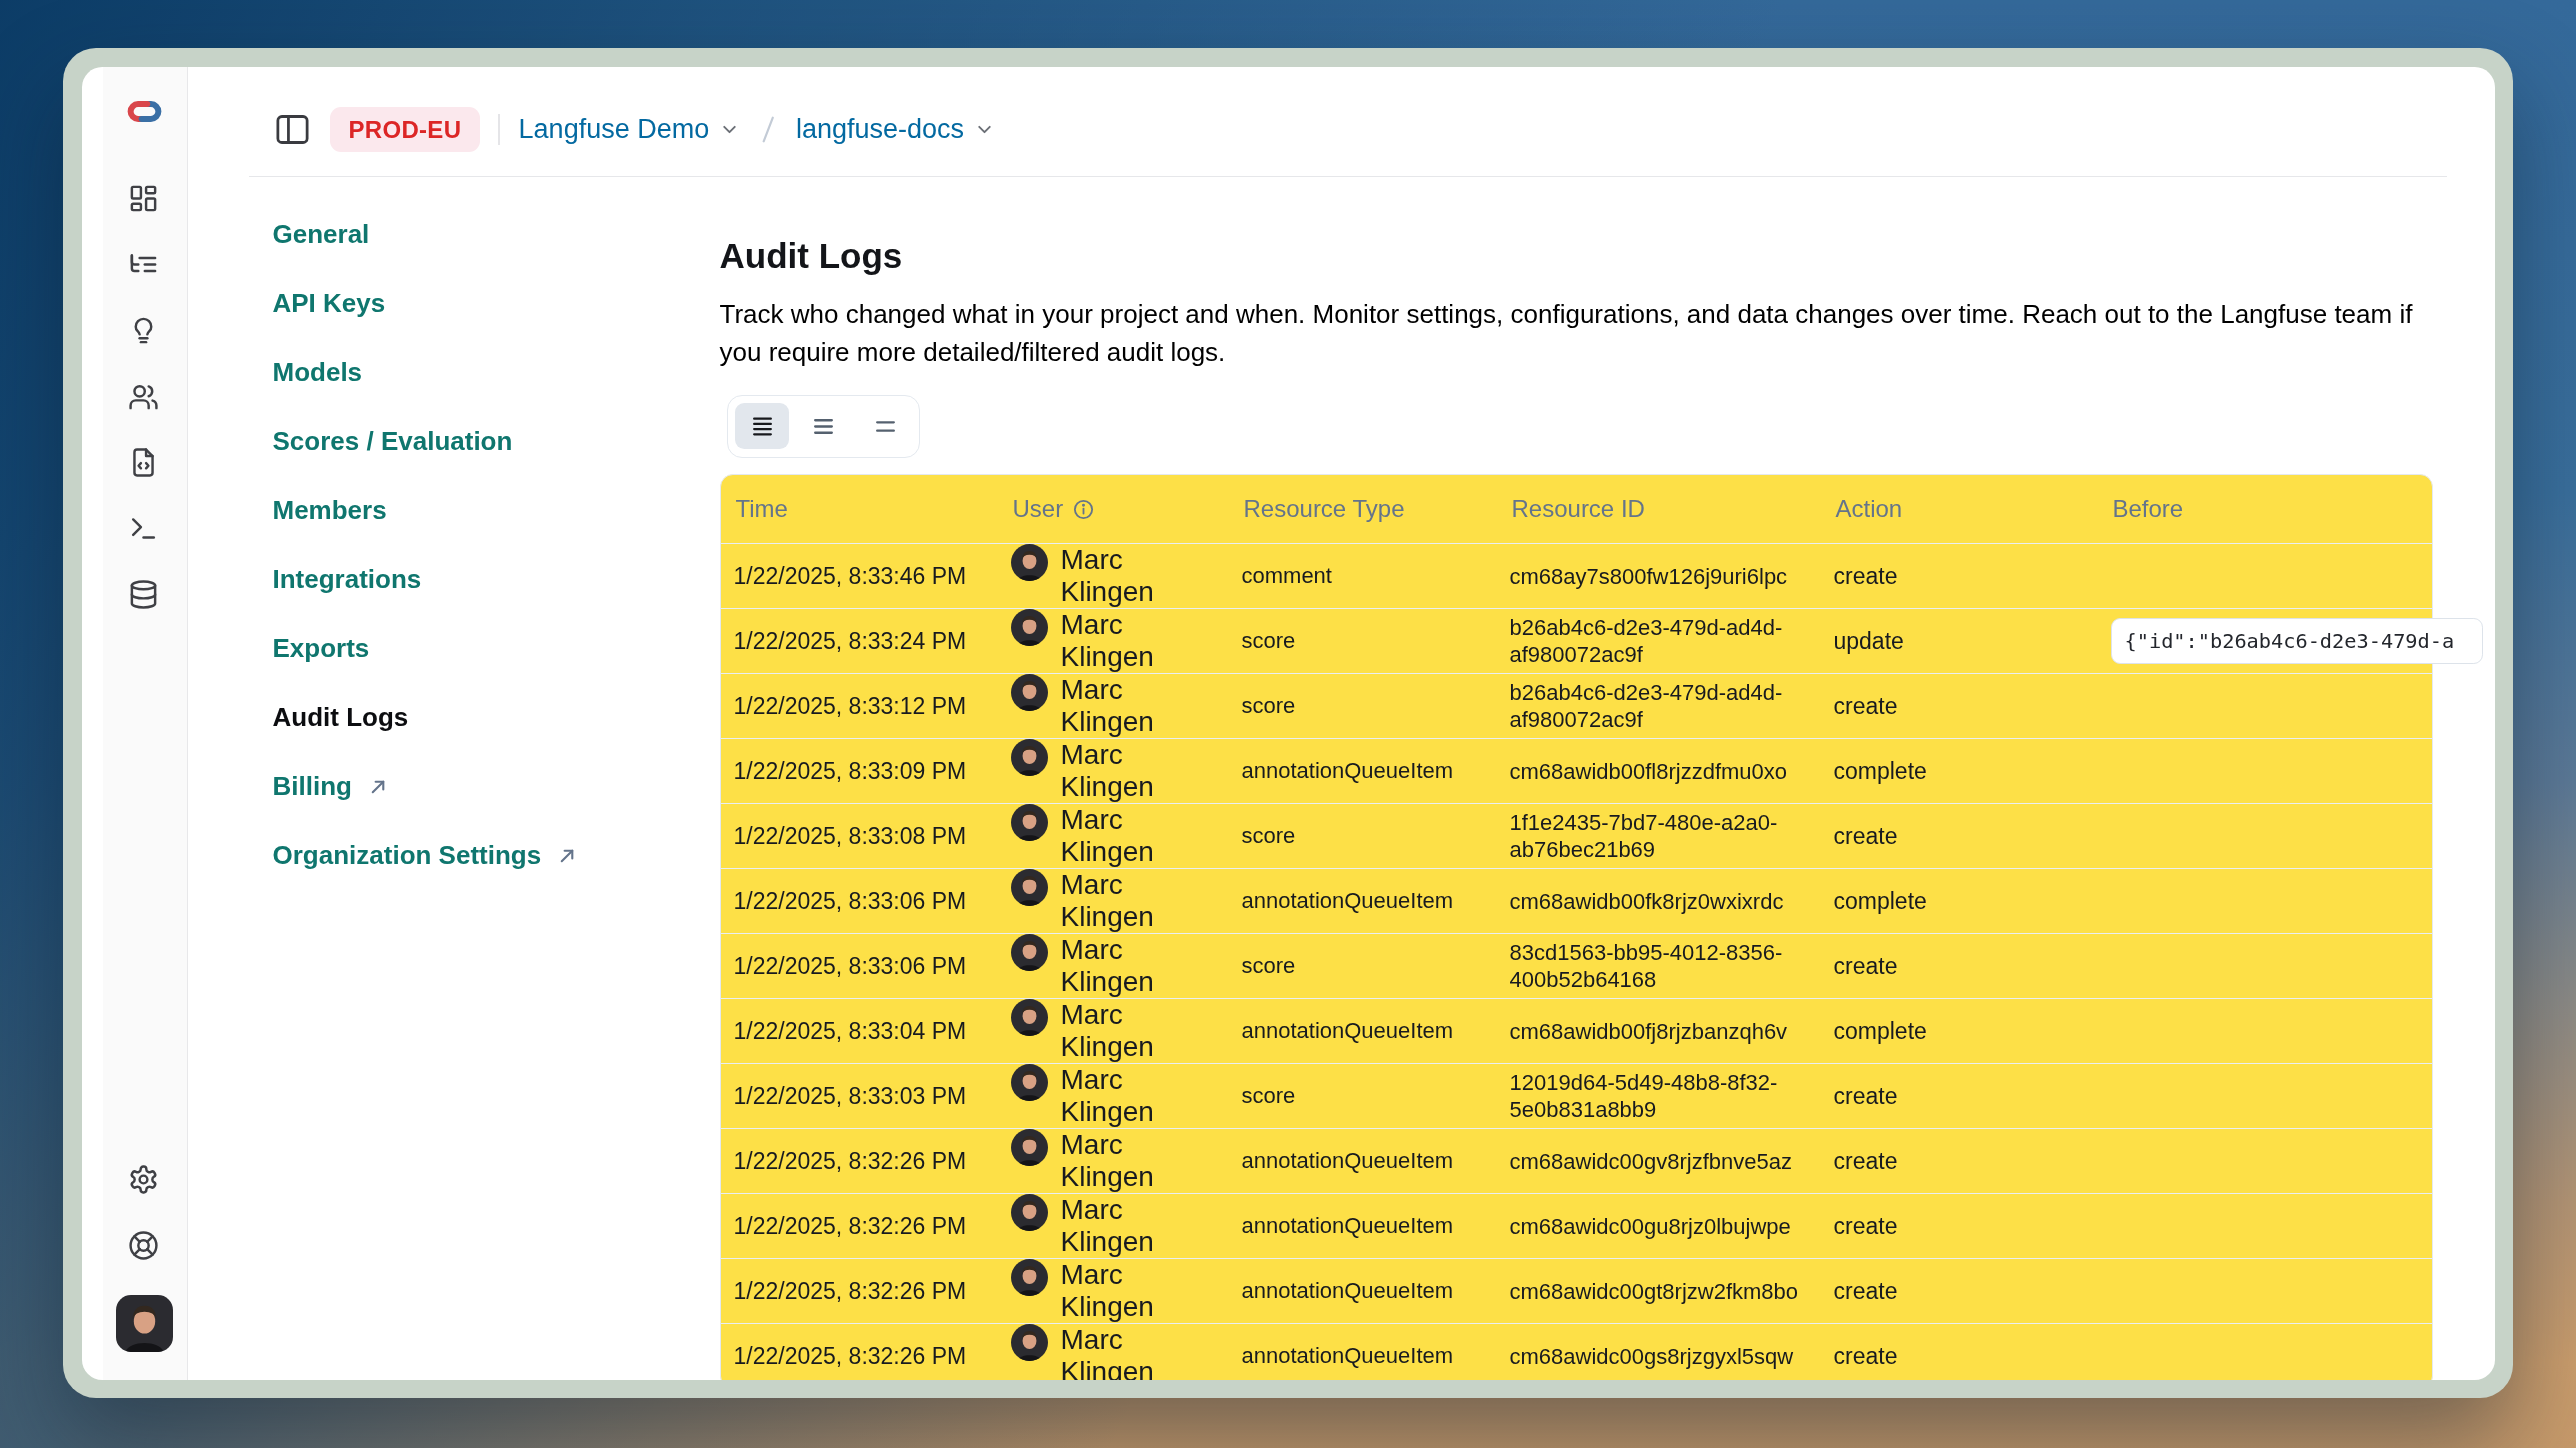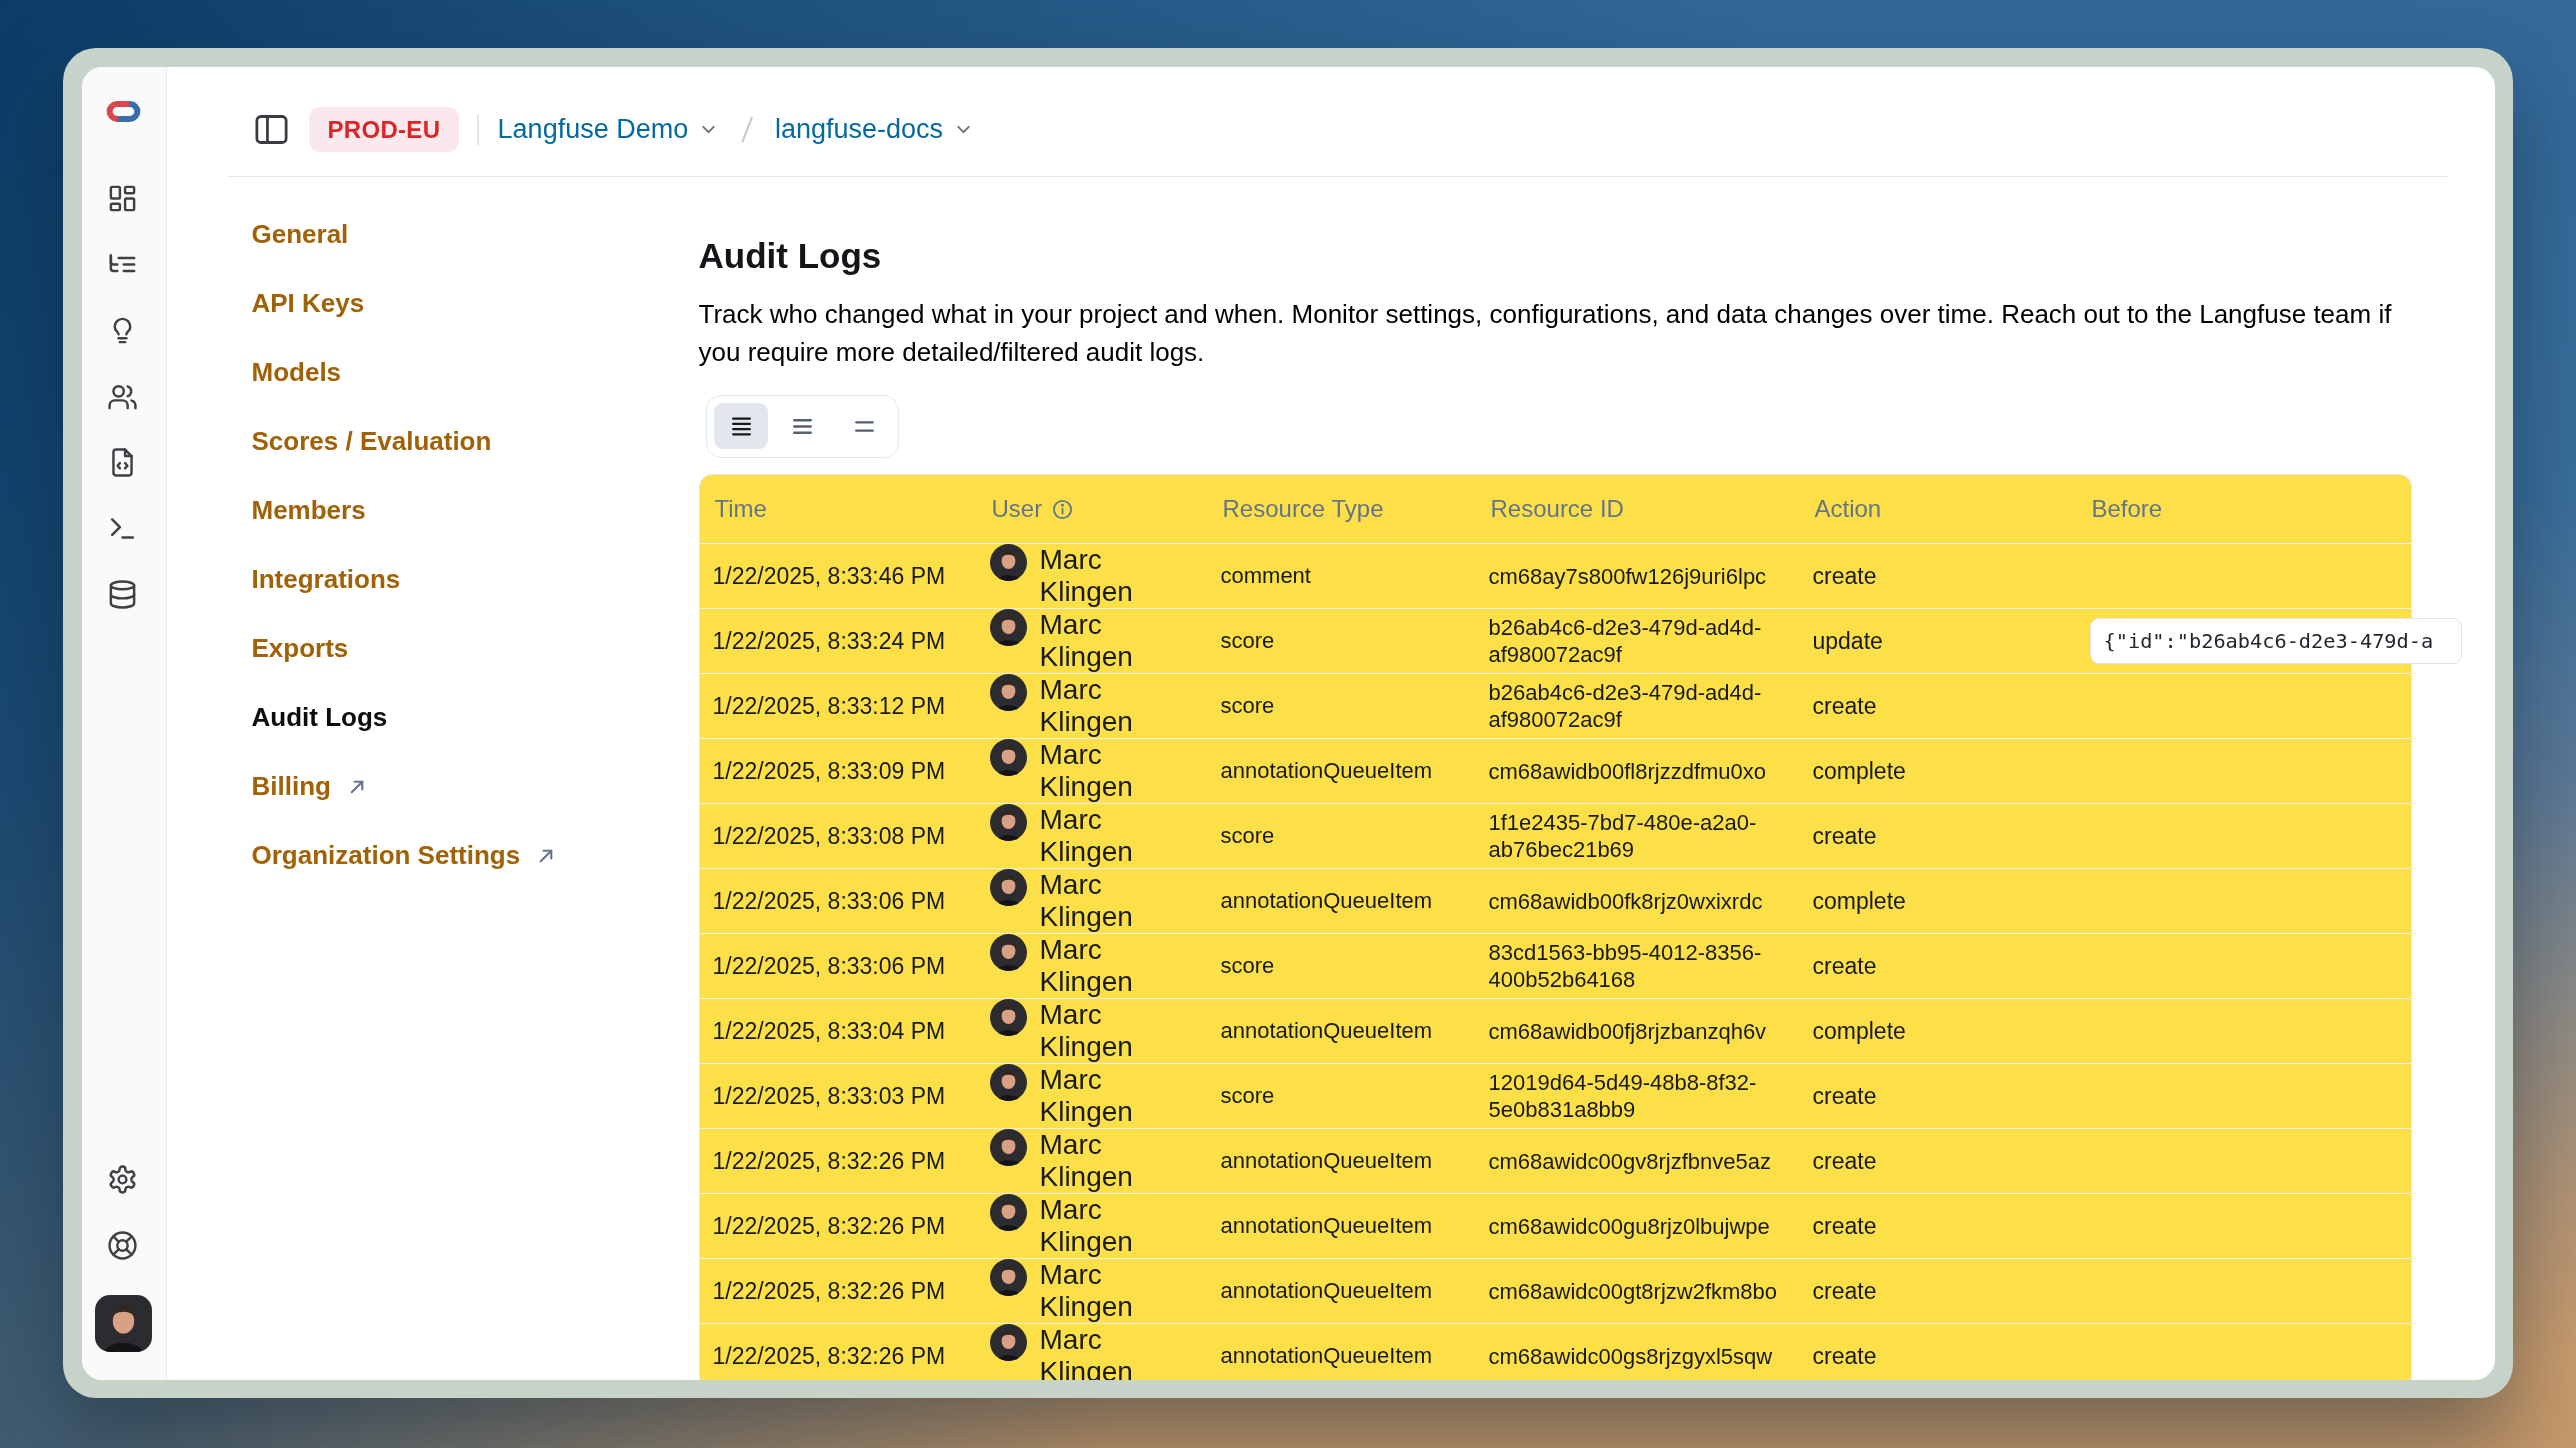--- a/index.html
+++ b/index.html
@@ -13,21 +13,21 @@
       linear-gradient(180deg, #34699a 0%, #3a6f9c 34%, #5d7a97 54%, #8d8b86 69%, #b59574 83%, #cb9d6c 94%, #c79a6a 100%);
   }
 
   .window{
     position:absolute; left:63px; top:48px; width:2450px; height:1350px;
     background:#c7d3c8; border-radius:33px; padding:18.5px;
     box-shadow:0 42px 92px rgba(8,28,48,.45);
   }
   .win-inner{
     width:100%; height:100%; background:#ffffff; border-radius:20.3px;
-    overflow:hidden; display:flex;
+    overflow:hidden; display:flex;padding-left:21px;
   }
 
   
   .rail{
     flex:0 0 85px; width:85px; background:#fafafa; border-right:1.8px solid #e8e8ea;
     display:flex; flex-direction:column; align-items:center; padding:26px 0 28px;
   }
   .logo{ width:37px; height:37px; cursor:pointer; }
   .logo svg{ width:37px; height:37px; }
   .rail-icons{ display:flex; flex-direction:column; align-items:center; gap:33px; margin-top:52px; }
@@ -59,21 +59,21 @@
   .page-title{ margin-top:16.6px; font-size:43px; font-weight:800; color:#101114; letter-spacing:-0.7px; }
   .hdivider{ height:1.8px; background:#e6e7ea; margin-top:24px; margin-left:-24px; flex:0 0 auto; }
 
   .body-row{ display:flex; flex:1; min-height:0; }
 
   
   .settings-nav{ flex:0 0 447px; width:447px; padding-top:43px; }
   .settings-nav ul{ list-style:none; }
   .settings-nav li{
     display:flex; align-items:center; gap:15px; font-size:26px; font-weight:600;
-    color:#a16207; margin-bottom:41px; cursor:pointer; line-height:28px;
+    color:#0f766e; margin-bottom:41px; cursor:pointer; line-height:28px;
   }
   .settings-nav li.active{ color:#0c0d10; }
   .ext-arrow{ width:23px; height:23px; color:#64748b; }
   .ext-arrow svg{ width:23px; height:23px; display:block; }
 
   
   .main{ flex:1; min-width:0; padding-top:59px; }
   .section-title{ font-size:35px; font-weight:700; color:#131519; }
   .desc{ margin-top:18.5px; font-size:26px; line-height:38px; color:#000000; max-width:1701px; }
 

